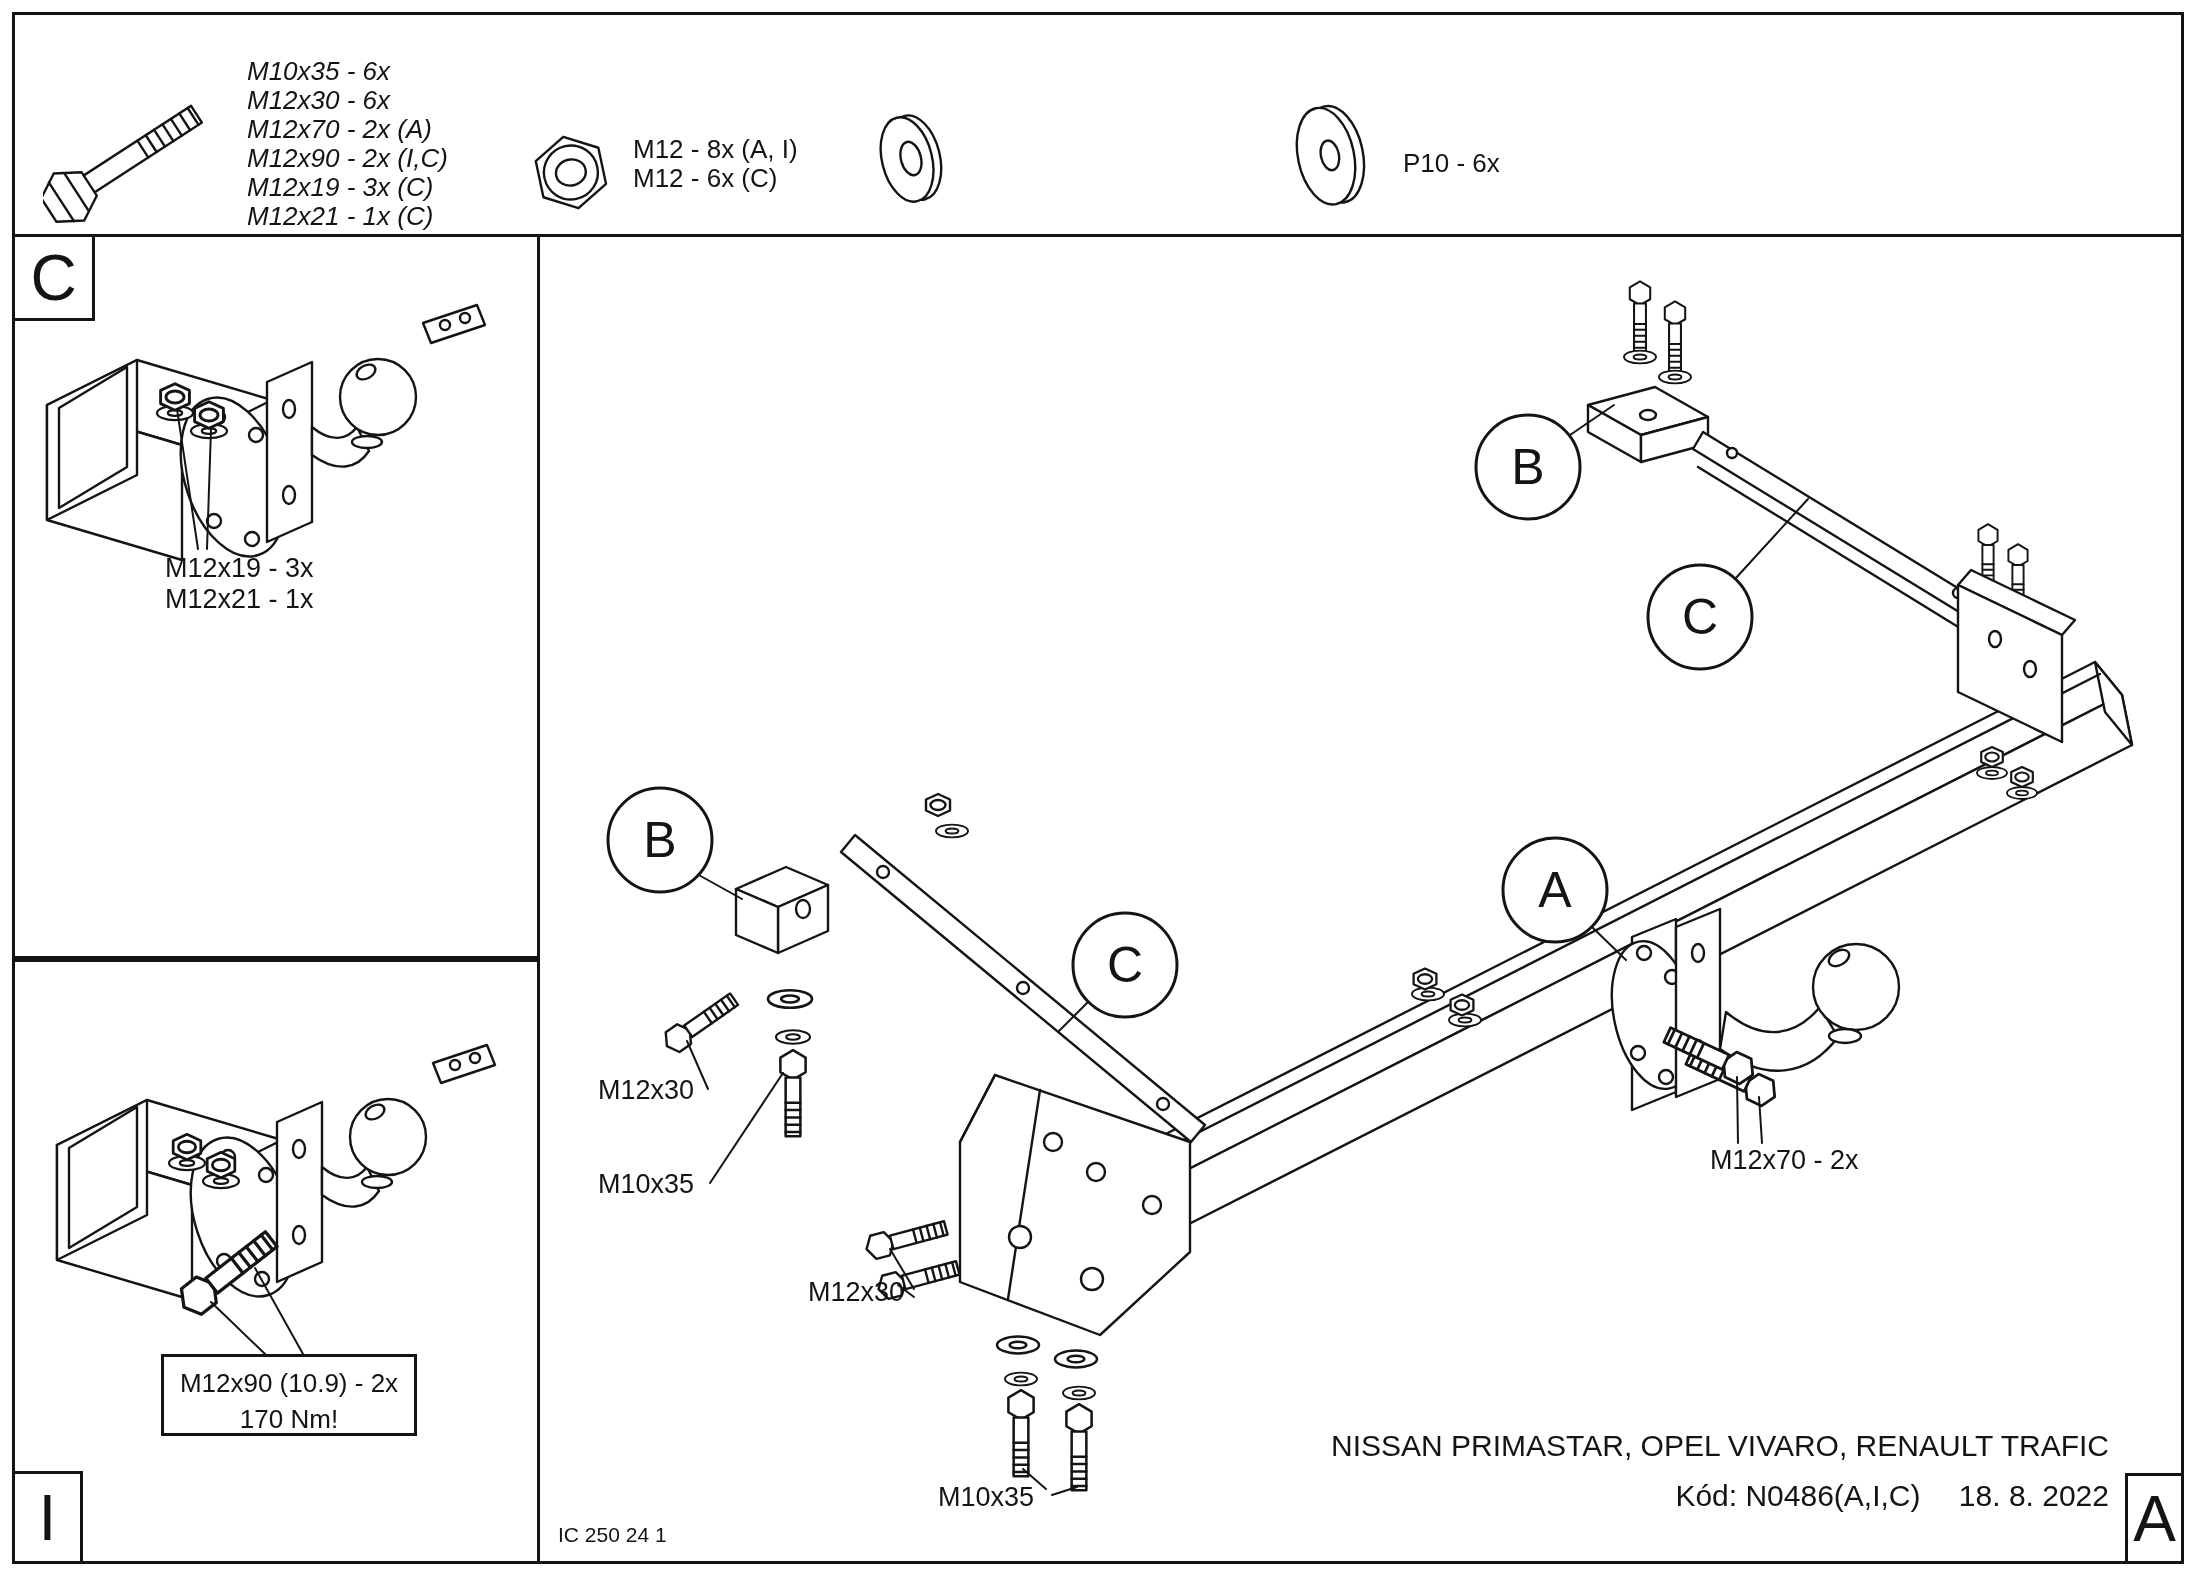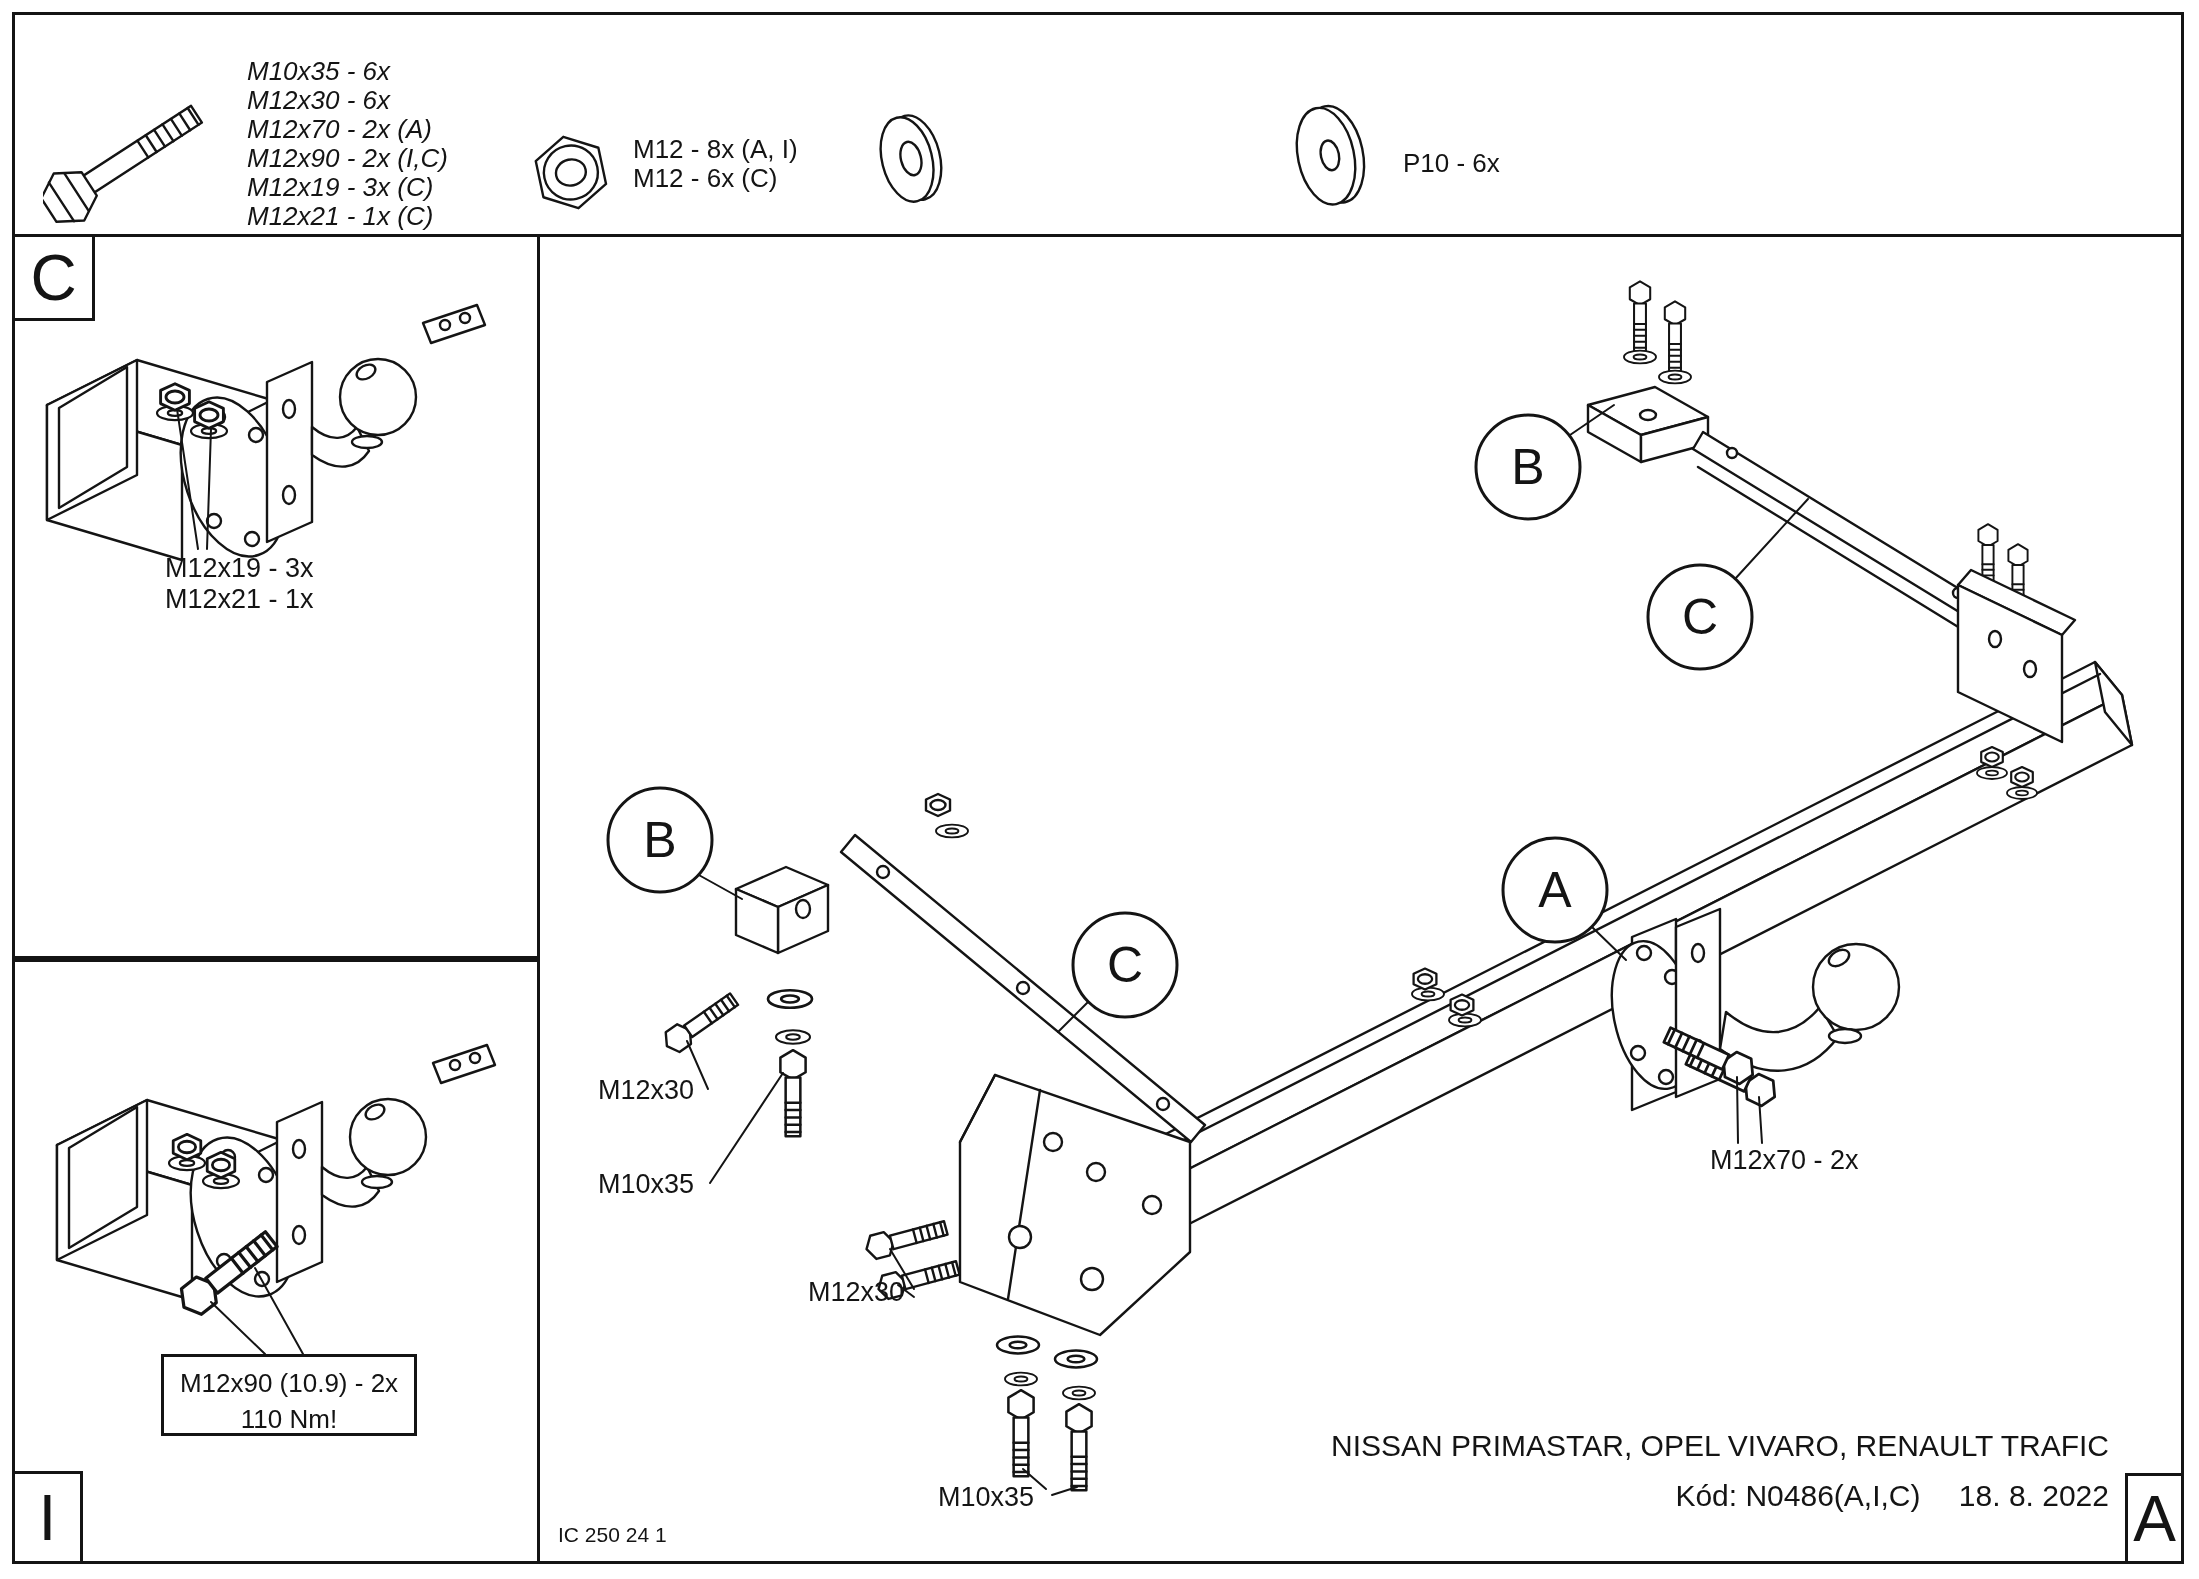--- a/index.html
+++ b/index.html
@@ -186,21 +186,21 @@
         <use href="#boltH" transform="translate(186,332) rotate(-38) scale(1.35)"></use>
       </g>
       <g stroke-width="2">
         <line x1="250" y1="392" x2="196" y2="340"></line>
         <line x1="288" y1="392" x2="240" y2="306"></line>
       </g>
     </svg>
 
     <div class="torque-box" style="left:146px; top:392px; width:256px; height:82px;">
       <div>M12x90 (10.9) - 2x</div>
-      <div>110 Nm!</div>
+      <div>170 Nm!</div>
     </div>
   </div>
 
   <div class="panel" style="left:537px; top:234px; width:1647px; height:1330px;">
 
     <svg class="draw" width="1641" height="1324" viewBox="0 0 1641 1324" stroke="#141414" stroke-width="2.4" fill="none" stroke-linecap="round" stroke-linejoin="round">
 
       <g>
         <polygon points="1555,425 1582,458 637,938 610,905" fill="#fff"></polygon>
         <polygon points="1582,458 1592,508 647,988 637,938" fill="#fff"></polygon>

